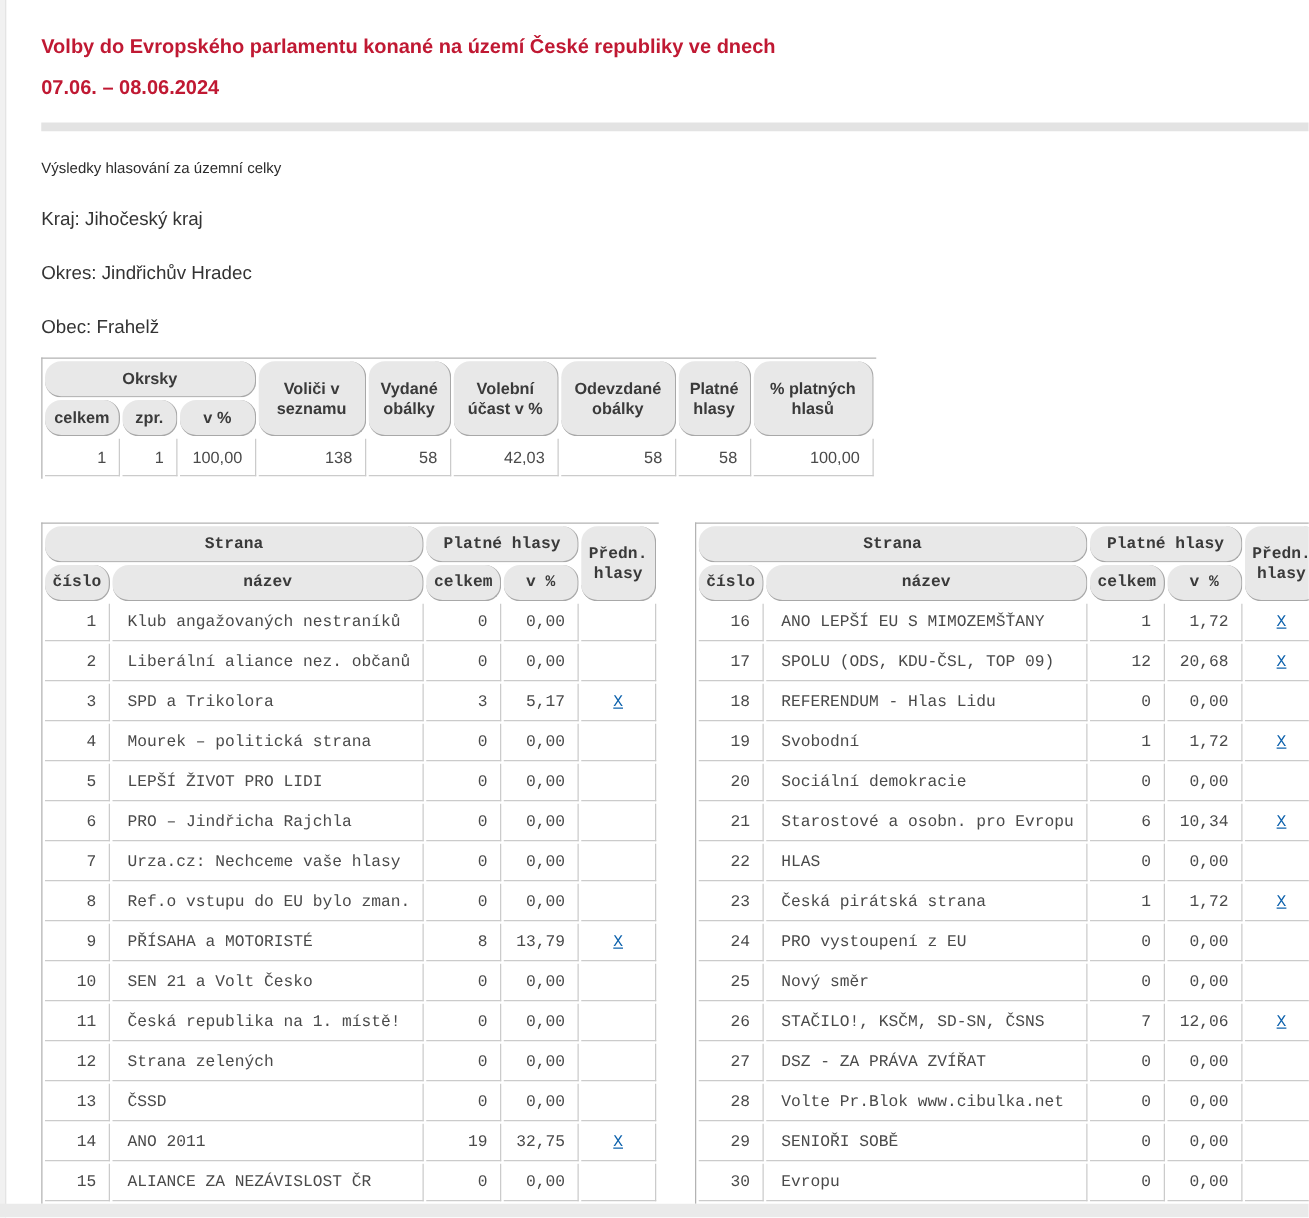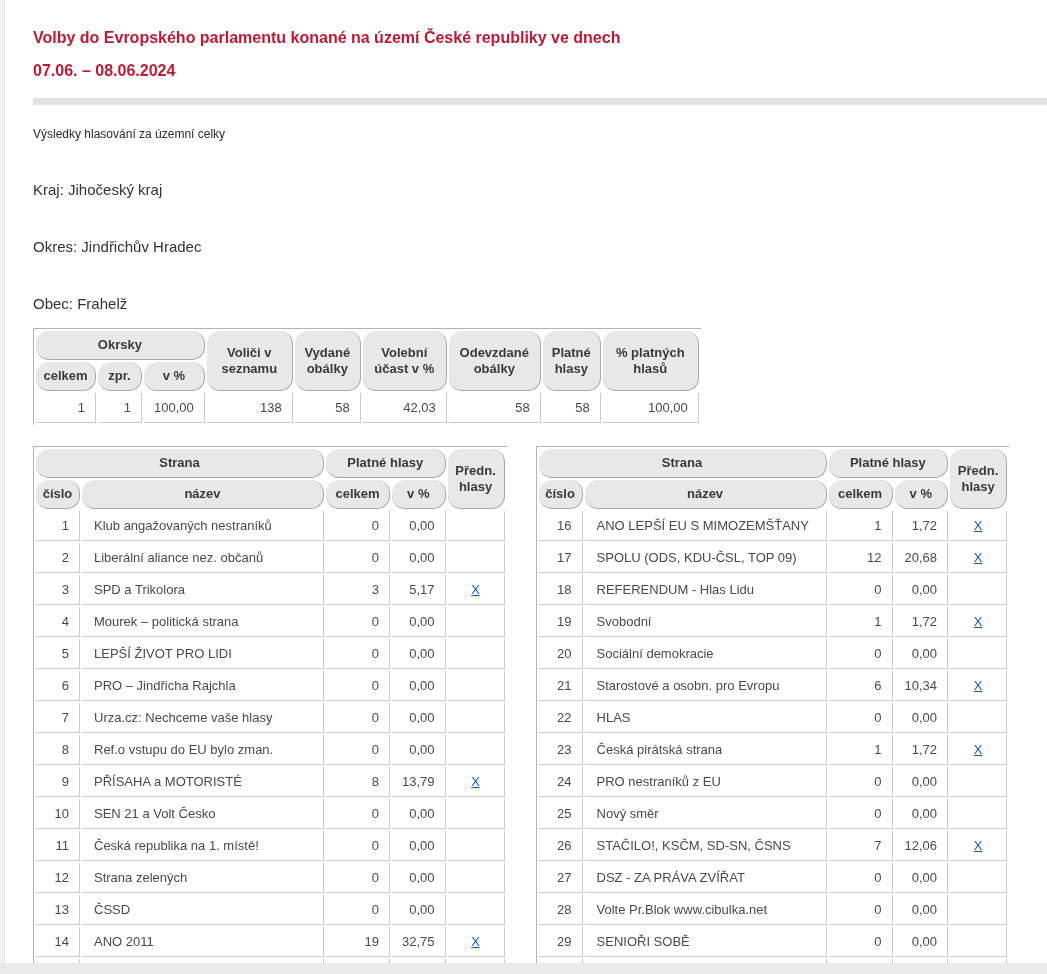--- a/index.html
+++ b/index.html
@@ -34,21 +34,21 @@
     font-size:16px;line-height:33px;font-weight:bold;
     color:var(--title-red);
     padding-right:40px;
   }
   .divider{margin-top:11px;height:7px;background:var(--divider-gray);}
   h2.section-heading{
     margin:22px 0 0 0;
     font-size:12px;font-weight:normal;color:#2b2b2b;
   }
   p.region-line{
-    margin:40px 0 0 0;
+    margin:26px 0 0 0;
     font-size:15px;color:#333333;
   }
   
   table{
     border-collapse:separate;
     border-spacing:2px;
     background:#ffffff;
     border-top:1px solid #b3b3b3;
     border-left:1px solid #b3b3b3;
     font-size:13px;
@@ -68,21 +68,21 @@
     border-bottom:1px solid var(--border-light);
     padding:7px 10px;color:#4a4a4a;
     vertical-align:middle;background:#ffffff;
     white-space:nowrap;overflow:hidden;
   }
   td.num{text-align:right;}
   td.name{text-align:left;padding-left:12px;}
   td.pref{text-align:center;}
   a.pref-link{color:var(--link-blue);text-decoration:underline;}
   .summary-table{margin-top:16px;}
-  .tables-row{margin-top:21px;display:flex;gap:29px;}
+  .tables-row{margin-top:35px;display:flex;gap:29px;font-family:Liberation Mono, monospace;}
 </style>
 </head>
 <body>
 
 <div class="left-strip"></div>
 
 <div class="content">
 
   <h1 class="page-title"><span>Volby do Evropského parlamentu konané na území České republiky ve dnech</span><br><span>07.06. – 08.06.2024</span></h1>
 
@@ -342,21 +342,21 @@
           </tr>
           <tr>
             <td class="num">23</td>
             <td class="name">Česká pirátská strana</td>
             <td class="num">1</td>
             <td class="num">1,72</td>
             <td class="pref"><a class="pref-link" href="#">X</a></td>
           </tr>
           <tr>
             <td class="num">24</td>
-            <td class="name">PRO nestraníků z EU</td>
+            <td class="name">PRO vystoupení z EU</td>
             <td class="num">0</td>
             <td class="num">0,00</td>
             <td class="pref"></td>
           </tr>
           <tr>
             <td class="num">25</td>
             <td class="name">Nový směr</td>
             <td class="num">0</td>
             <td class="num">0,00</td>
             <td class="pref"></td>

